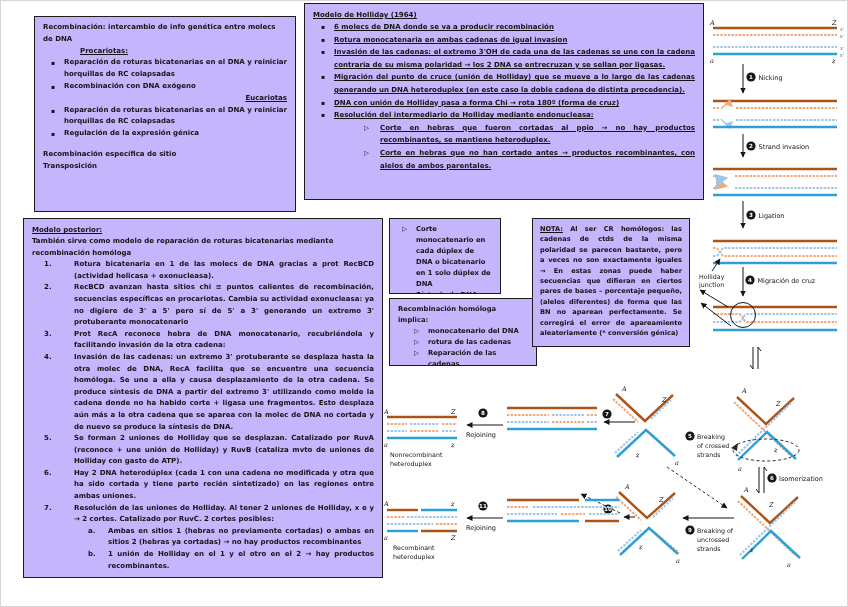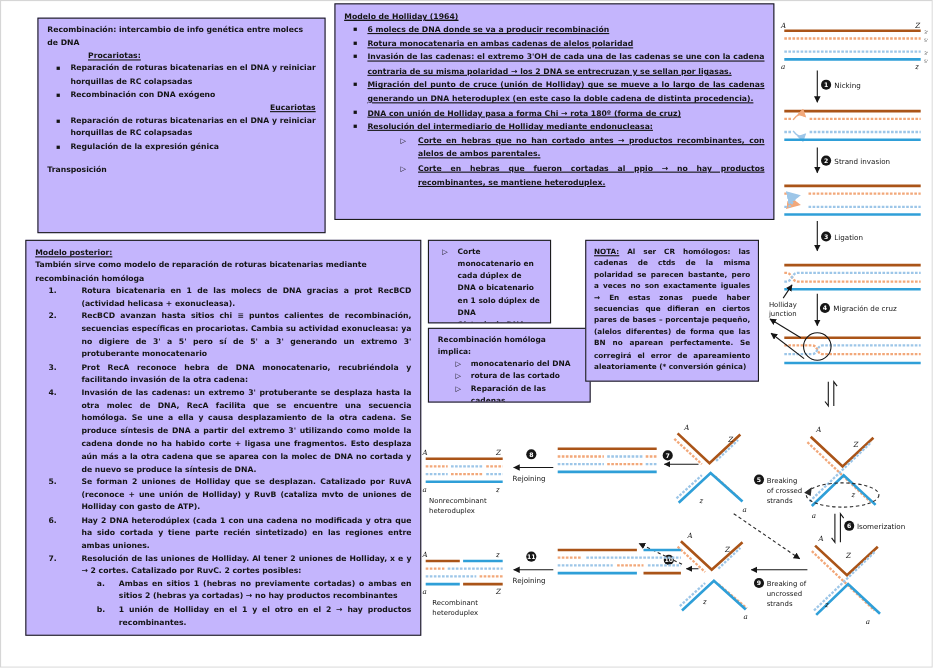--- a/index.html
+++ b/index.html
@@ -319,35 +319,36 @@
   <ul class="sq">
     <li class="jst"><span>Reparación de roturas bicatenarias en el DNA y reiniciar horquillas de RC colapsadas</span></li>
     <li><span>Recombinación con DNA exógeno</span></li>
   </ul>
   <div style="text-decoration:underline;text-align:right;">Eucariotas</div>
   <ul class="sq">
     <li class="jst"><span>Reparación de roturas bicatenarias en el DNA y reiniciar horquillas de RC colapsadas</span></li>
     <li><span>Regulación de la expresión génica</span></li>
   </ul>
   <div style="height:9px;"></div>
+  <div>Recombinación específica de sitio</div>
   <div>Transposición</div>
 </div>
 
 <div class="box t7" style="left:303px;top:2px;width:400px;height:197px;line-height:12.6px;text-decoration:underline;">
   <h3>Modelo de Holliday (1964)</h3>
   <ul class="sq">
     <li><span>6 molecs de DNA donde se va a producir recombinación</span></li>
-    <li><span>Rotura monocatenaria en ambas cadenas de alelos polaridad</span></li>
+    <li><span>Rotura monocatenaria en ambas cadenas de igual invasion</span></li>
     <li class="jst"><span>Invasión de las cadenas: el extremo 3'OH de cada una de las cadenas se une con la cadena contraria de su misma polaridad → los 2 DNA se entrecruzan y se sellan por ligasas.</span></li>
     <li class="jst"><span>Migración del punto de cruce (unión de Holliday) que se mueve a lo largo de las cadenas generando un DNA heteroduplex (en este caso la doble cadena de distinta procedencia).</span></li>
     <li><span>DNA con unión de Holliday pasa a forma Chi → rota 180º (forma de cruz)</span></li>
     <li><span>Resolución del intermediario de Holliday mediante endonucleasa:</span>
       <ul class="arr sub">
+        <li class="jst"><span>Corte en hebras que fueron cortadas al ppio → no hay productos recombinantes, se mantiene heteroduplex.</span></li>
         <li class="jst"><span>Corte en hebras que no han cortado antes → productos recombinantes, con alelos de ambos parentales.</span></li>
-        <li class="jst"><span>Corte en hebras que fueron cortadas al ppio → no hay productos recombinantes, se mantiene heteroduplex.</span></li>
       </ul>
     </li>
   </ul>
 </div>
 
 <div class="box t7" style="left:22px;top:217px;width:360px;height:360px;line-height:11.6px;">
   <h3>Modelo posterior:</h3>
   <div>También sirve como modelo de reparación de roturas bicatenarias mediante recombinación homóloga</div>
   <ol class="num">
     <li class="jst"><span>Rotura bicatenaria en 1 de las molecs de DNA gracias a prot RecBCD (actividad helicasa + exonucleasa).</span></li>
@@ -371,21 +372,21 @@
     <li><span>Corte monocatenario en cada dúplex de DNA o bicatenario en 1 solo dúplex de DNA</span></li>
     <li><span>Síntesis de DNA o no</span></li>
     <li><span>1 o 2 uniones de Holliday</span></li>
   </ul>
 </div>
 
 <div class="box" style="left:388px;top:297px;width:148px;height:68px;font-size:6.8px;line-height:11px;">
   <div>Recombinación homóloga implica:</div>
   <ul class="arr" style="padding-left:30px;">
     <li><span>monocatenario del DNA</span></li>
-    <li><span>rotura de las cortado</span></li>
+    <li><span>rotura de las cadenas</span></li>
     <li><span>Reparación de las cadenas</span></li>
   </ul>
 </div>
 
 <div class="box t66 jst" style="left:531px;top:217px;width:158px;height:129px;padding:5px 7px;">
   <span class="nota-label">NOTA:</span><span> Al ser CR homólogos: las cadenas de ctds de la misma polaridad se parecen bastante, pero a veces no son exactamente iguales → En estas zonas puede haber secuencias que difieran en ciertos pares de bases – porcentaje pequeño, (alelos diferentes) de forma que las BN no aparean perfectamente. Se corregirá el error de apareamiento aleatoriamente (* conversión génica)</span>
 </div>
 
 </div>
 

